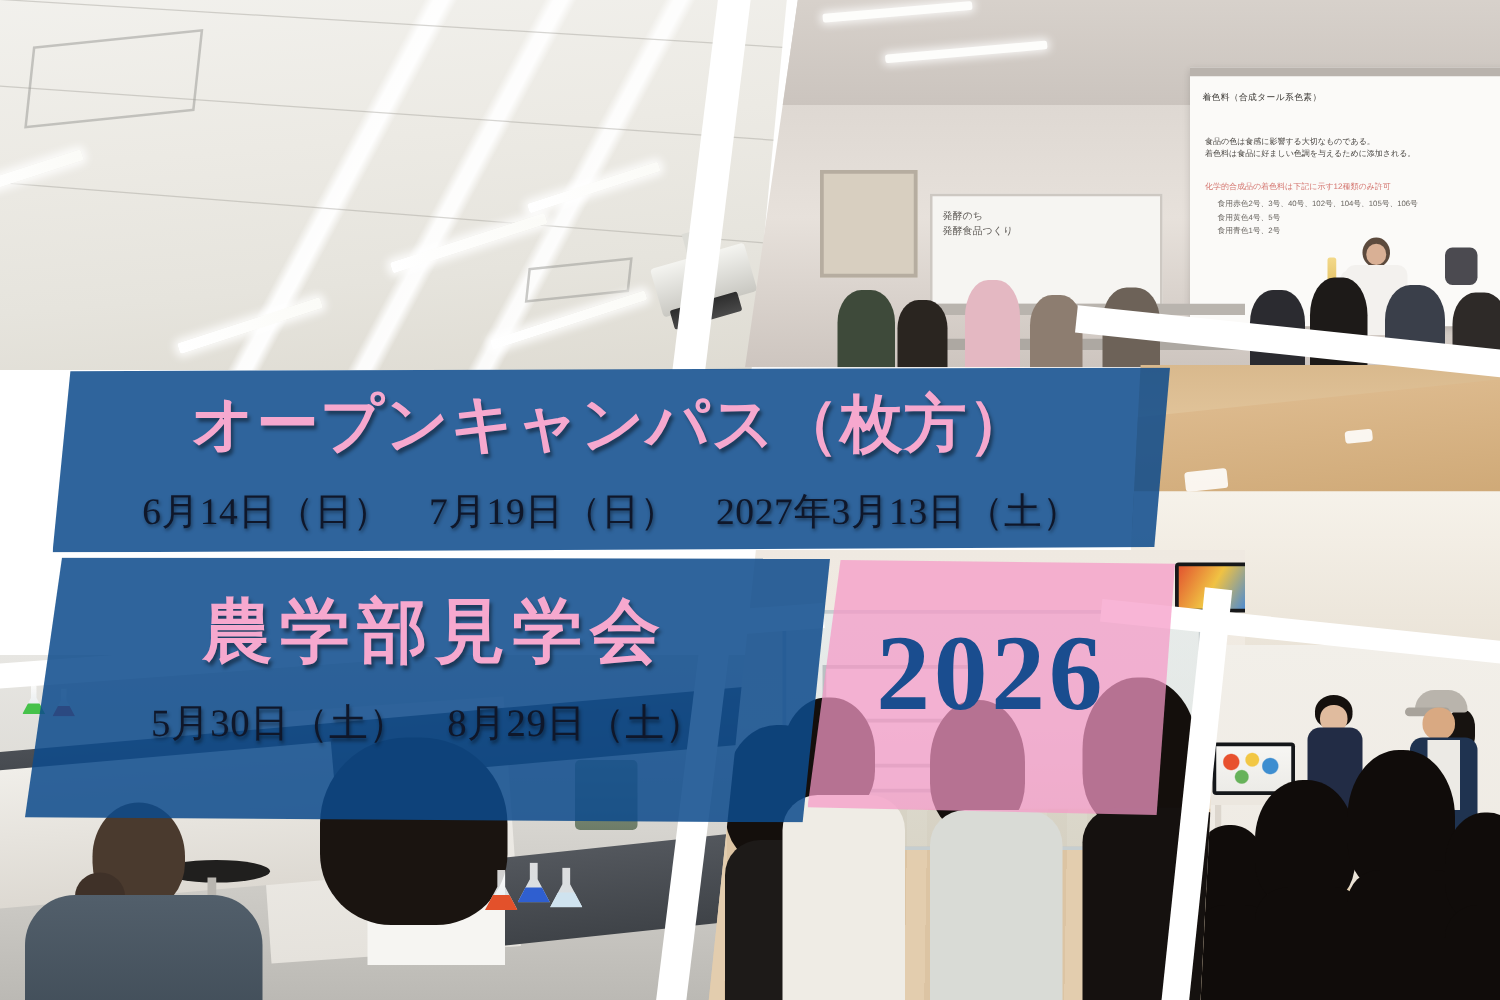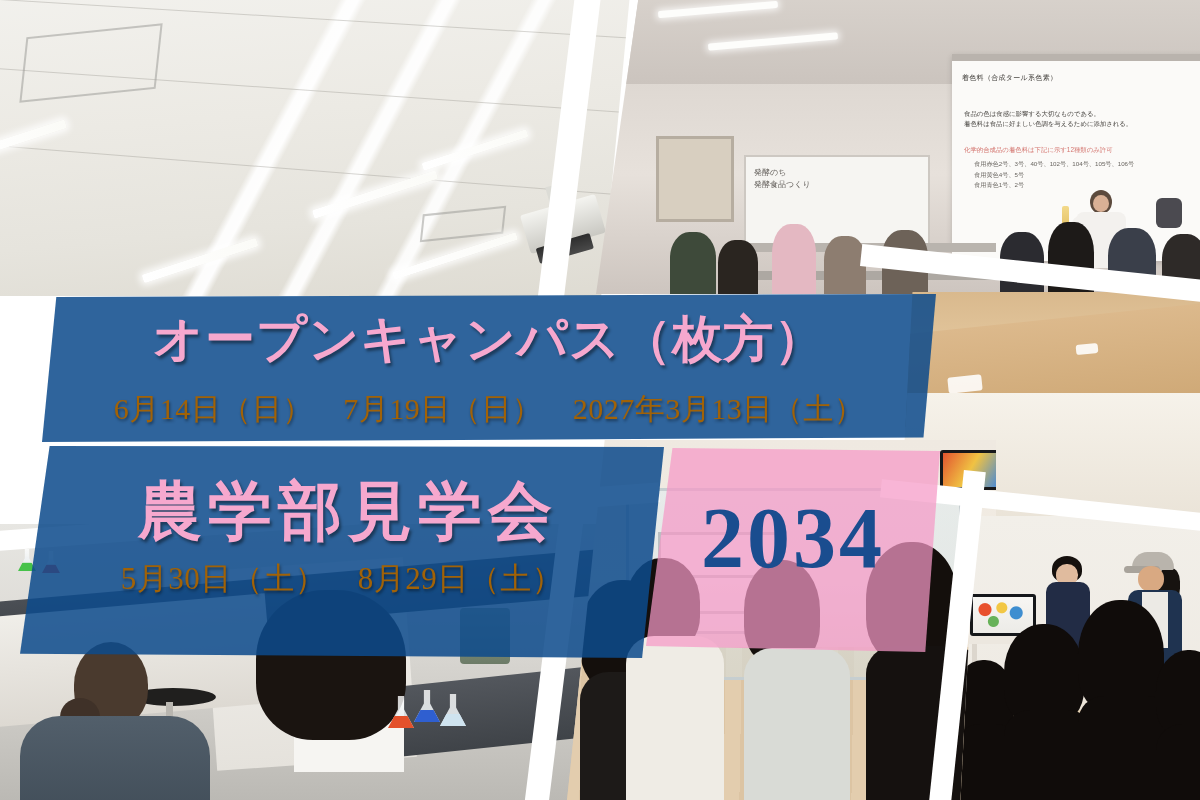--- a/index.html
+++ b/index.html
@@ -207,28 +207,28 @@
   .b-title{
     position:absolute;left:0;width:100%;text-align:center;
     color:#f6a8ce;
     font-family:"Liberation Serif","DejaVu Serif",serif;
     font-weight:700;
     text-shadow:2px 3px 3px rgba(0,0,0,.42);
     white-space:nowrap;
   }
   .b-dates{
     position:absolute;left:0;width:100%;text-align:center;
-    color:#a16207;
+    color:#0f172a;
     font-family:"Liberation Serif","DejaVu Serif",serif;
     text-shadow:1px 2px 3px rgba(0,0,0,.45);
     white-space:nowrap;
   }
   #oc-title{top:12px;font-size:50px;letter-spacing:1px;}
   #oc-dates{top:95px;font-size:30px;letter-spacing:.5px;}
-  #ag-title{top:22px;font-size:64px;letter-spacing:6px;padding-left:6px;}
+  #ag-title{top:22px;font-size:56px;letter-spacing:6px;padding-left:6px;}
   #ag-dates-1{top:112px;font-size:31px;letter-spacing:.5px;}
   #ag-dates-2{top:155px;font-size:31px;letter-spacing:.5px;}
 
   
   #badge-year{
     position:absolute;left:646px;top:448px;width:294px;height:204px;
     background:rgba(245,152,198,.72);
     clip-path:polygon(9% 0, 100% 1.5%, 95% 100%, 0 97%);
   }
   #badge-year .y-text{
@@ -408,21 +408,21 @@
   </div>
 
   <div class="sep" id="sep-v1"></div>
   <div class="sep" id="sep-h1"></div>
   <div class="sep" id="sep-h3"></div>
   <div class="sep" id="sep-v2"></div>
   <div class="sep" id="sep-v3"></div>
   <div class="sep" id="sep-h2"></div>
 
   <div id="badge-year">
-    <div class="y-text">2034</div>
+    <div class="y-text">2026</div>
   </div>
 
   <div class="banner" id="banner-oc">
     <div class="b-title" id="oc-title">オープンキャンパス（枚方）</div>
     <div class="b-dates" id="oc-dates">6月14日（日）　7月19日（日）　2027年3月13日（土）</div>
   </div>
 
   <div class="banner" id="banner-ag">
     <div class="b-title" id="ag-title">農学部見学会</div>
     <div class="b-dates" id="ag-dates-1">5月30日（土）　8月29日（土）</div>

